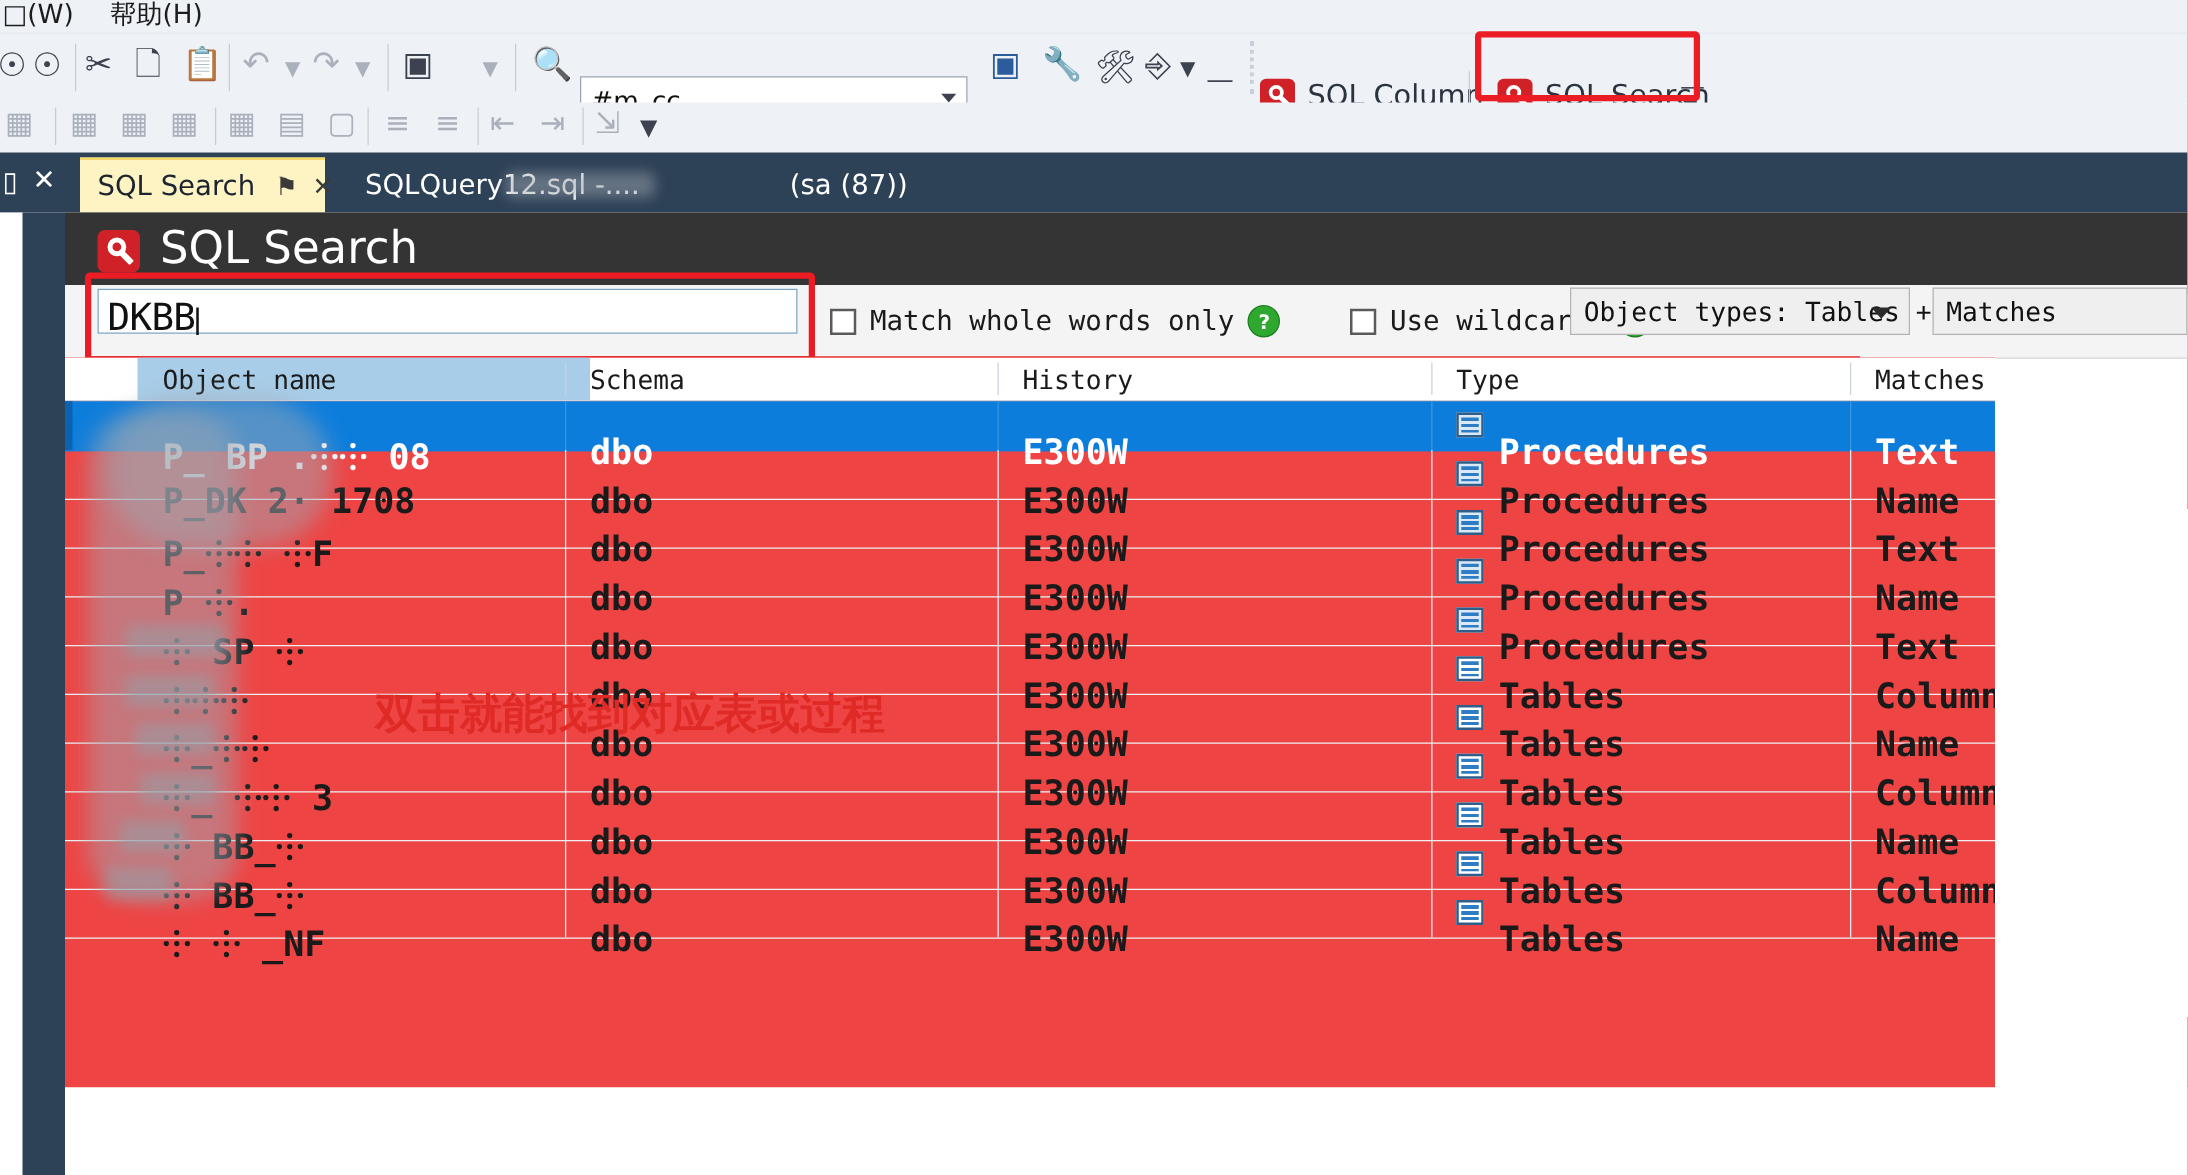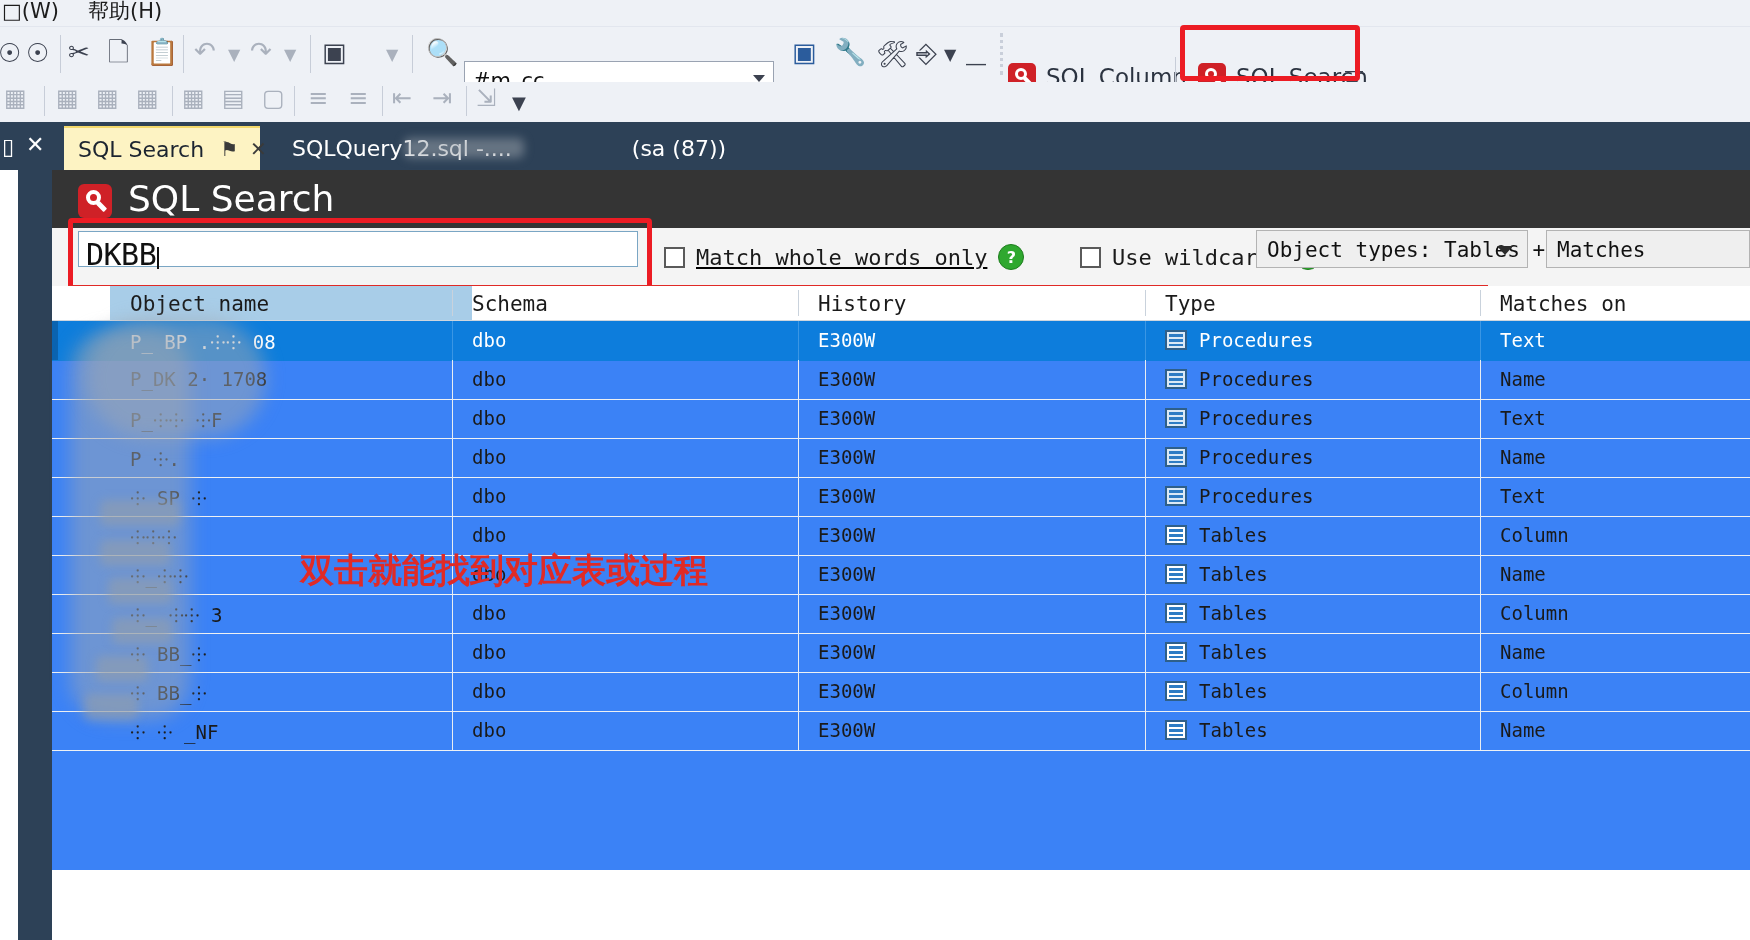--- a/index.html
+++ b/index.html
@@ -77,28 +77,28 @@
                  font-family:"DejaVu Sans",sans-serif;}
 
   .objcombo{position:absolute;top:230px;height:38px;background:#efefef;border:1px solid #b3b3b3;box-sizing:border-box;}
   .objcombo .ocv{position:absolute;left:10px;top:7px;font-size:21px;color:#111;font-family:"DejaVu Sans Mono",monospace;white-space:nowrap;}
   .objcombo .oca{position:absolute;right:14px;top:15px;width:0;height:0;border-left:8px solid transparent;
                  border-right:8px solid transparent;border-top:9px solid #2b2b2b;}
   .matchbox{position:absolute;top:230px;height:38px;background:#efefef;border:1px solid #b3b3b3;box-sizing:border-box;}
   .matchbox .mv{position:absolute;left:10px;top:7px;font-size:21px;color:#111;font-family:"DejaVu Sans Mono",monospace;white-space:nowrap;}
 
   
-  .grid{position:absolute;left:52px;top:286px;width:1698px;height:584px;background:#3b82f6;overflow:hidden;}
+  .grid{position:absolute;left:52px;top:286px;width:1544px;height:584px;background:#ef4444;overflow:hidden;}
   .ghead{position:absolute;left:0;top:0;width:1698px;height:34px;background:#ffffff;border-bottom:1px solid #cfd6de;}
   .ghead .hcell{position:absolute;top:6px;font-size:21px;color:#1a1a1a;font-family:"DejaVu Sans Mono",monospace;white-space:nowrap;}
   .ghead .hsortcell{position:absolute;top:0;height:34px;background:#a8cde8;}
   .ghead .hdiv{position:absolute;top:4px;width:1px;height:26px;background:#c9d2dc;}
   .grow{position:absolute;left:0;width:1698px;height:39px;border-bottom:1px solid #eef1f4;}
   .grow.sel{background:#0d7ddc;border-bottom:1px solid #0d7ddc;}
-  .gcell{position:absolute;top:8px;font-size:19px;color:#1a1a1a;font-family:"DejaVu Sans Mono",monospace;white-space:nowrap;}
+  .gcell{position:absolute;top:24px;font-size:28px;color:#1a1a1a;font-family:"DejaVu Sans Mono",monospace;white-space:nowrap;font-weight:bold;}
   .grow.sel .gcell{color:#ffffff;}
   .rowdiv{position:absolute;top:0;width:1px;height:39px;background:#eaeef2;}
   .grow.sel .rowdiv{background:#3a96e4;}
   .typeicon{position:absolute;top:9px;width:22px;height:20px;box-sizing:border-box;
             border:2px solid #2e5f8a;background:#ffffff;}
   .typeicon i{position:absolute;left:2px;top:2px;right:2px;bottom:2px;
               background:
                  linear-gradient(to bottom,#2e7cc4 0 3px,transparent 3px 5px,#2e7cc4 5px 8px,transparent 8px 10px,#2e7cc4 10px 13px,transparent 13px 100%);}
   .typeicon.proc{background:#dbe9f6;}
   .leftrail{position:absolute;left:0;top:0;width:6px;height:100%;}
@@ -218,21 +218,21 @@
 
   <div class="gutter"></div>
   <div class="whitecol"></div>
 
   <div class="panelhead">
     <span class="phicon"></span>
     <span class="ptitle">SQL Search</span>
   </div>
 
   <div class="optbar">
-    <div class="chk" style="left:612px;top:16px;text-decoration:underline;">
+    <div class="chk" style="left:612px;top:16px;">
       <span class="chkbox"></span>
       <span class="clabel">Match whole words only</span>
       <span class="helpicon">
           <span>?</span>
         </span>
     </div>
     <div class="chk" style="left:1028px;top:16px;">
       <span class="chkbox"></span>
       <span class="clabel">Use wildcards</span>
       <span class="helpicon">

